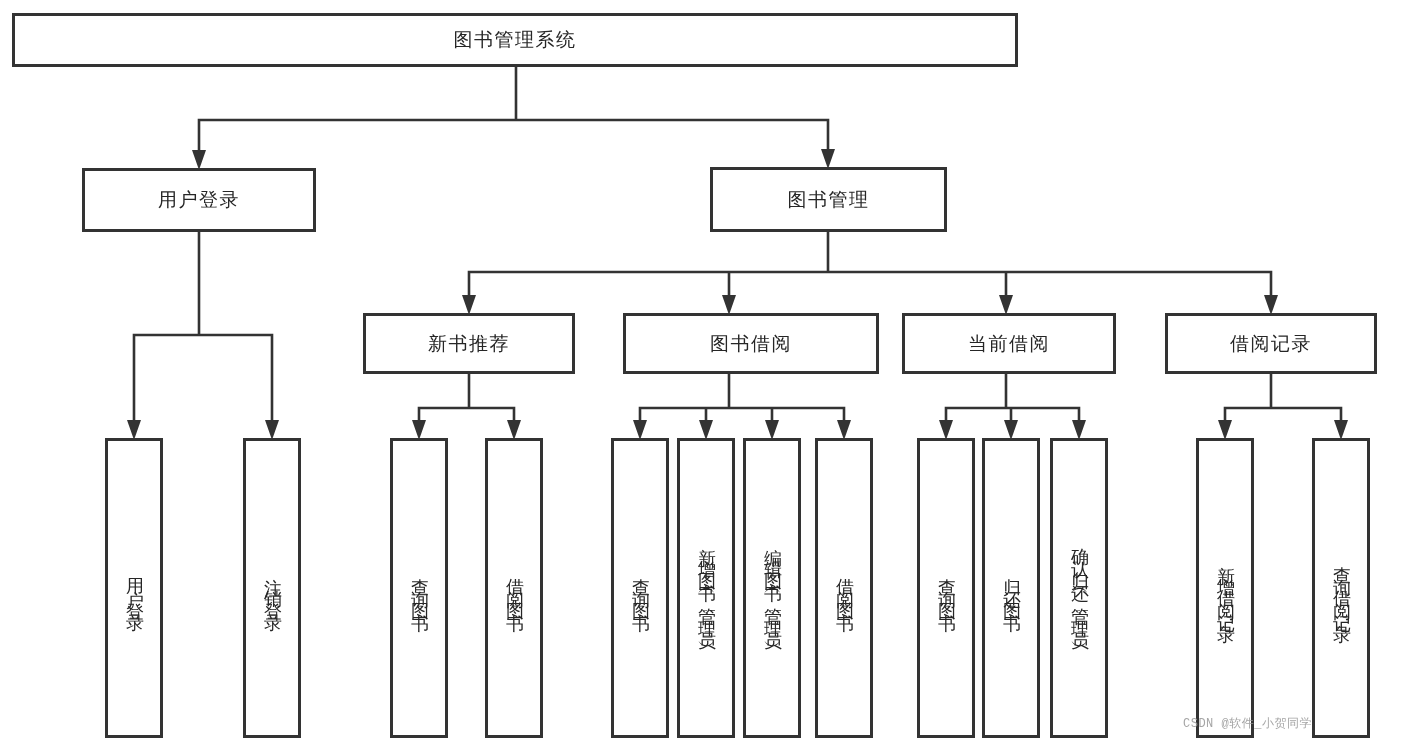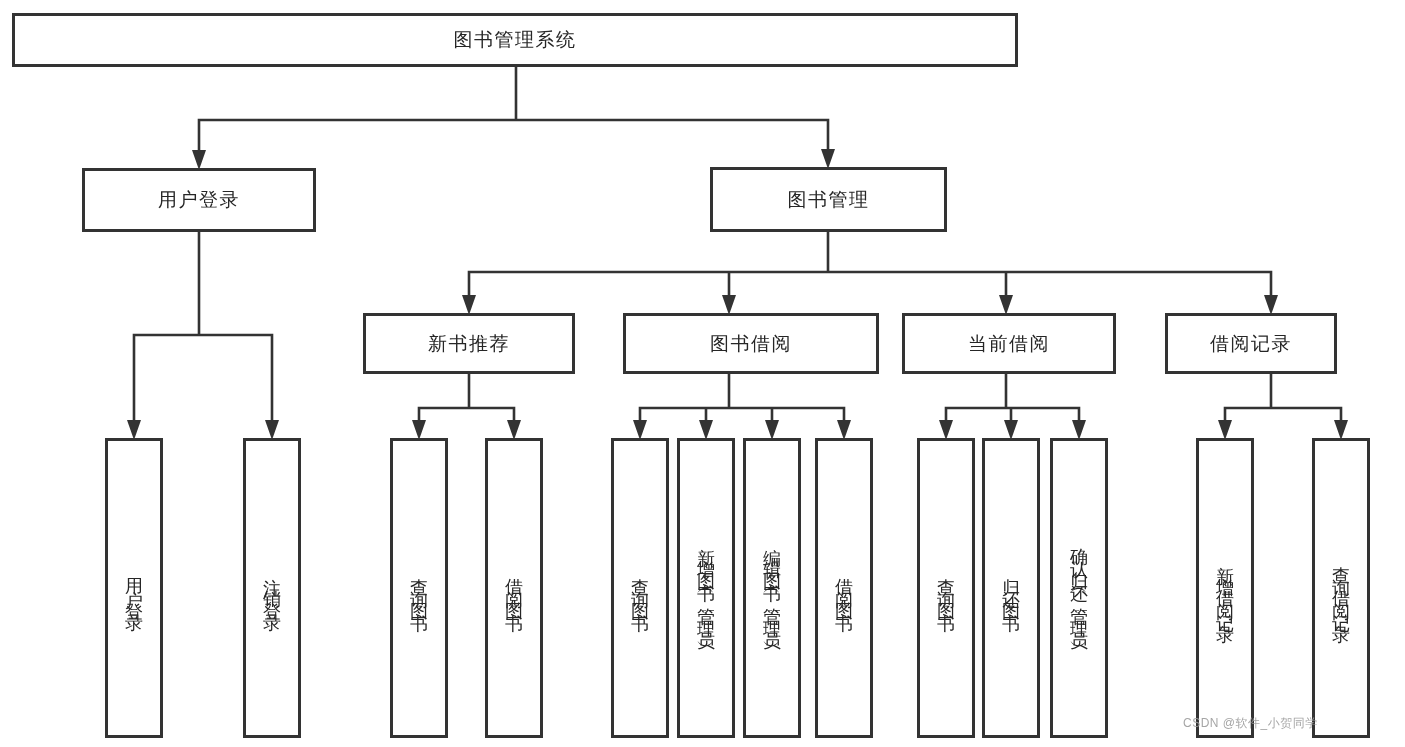--- a/index.html
+++ b/index.html
@@ -1,17 +1,17 @@
 <!DOCTYPE html>
 <html><head>
 <meta charset="utf-8">
 <style>
   html,body{margin:0;padding:0;background:#ffffff;}
   body{width:1405px;height:747px;font-family:"Liberation Sans","DejaVu Sans",sans-serif;}
-  .canvas{position:relative;width:1405px;height:747px;background:#ffffff;overflow:hidden;}
+  .canvas{position:relative;width:1405px;height:747px;background:#ffffff;overflow:hidden;font-family:Liberation Mono, monospace;}
   .connectors{position:absolute;left:0;top:0;width:1405px;height:747px;}
   .box{
     position:absolute;box-sizing:border-box;
     border:3px solid #333333;background:#ffffff;
     display:flex;align-items:center;justify-content:center;
     font-size:19px;color:#262626;letter-spacing:1.5px;white-space:nowrap;
   }
   .vbox{
     position:absolute;box-sizing:border-box;
     border:3px solid #333333;background:#ffffff;
@@ -80,21 +80,21 @@
 
   <div class="box" style="left:363px;top:313px;width:212px;height:61px">
     <span>新书推荐</span>
   </div>
   <div class="box" style="left:623px;top:313px;width:256px;height:61px">
     <span>图书借阅</span>
   </div>
   <div class="box" style="left:902px;top:313px;width:214px;height:61px">
     <span>当前借阅</span>
   </div>
-  <div class="box" style="left:1165px;top:313px;width:172px;height:61px">
+  <div class="box" style="left:1165px;top:313px;width:212px;height:61px">
     <span>借阅记录</span>
   </div>
 
   <div class="vbox" style="left:105px">
     <span class="vtext">用户登录</span>
   </div>
   <div class="vbox" style="left:243px">
     <span class="vtext">注销登录</span>
   </div>
 

